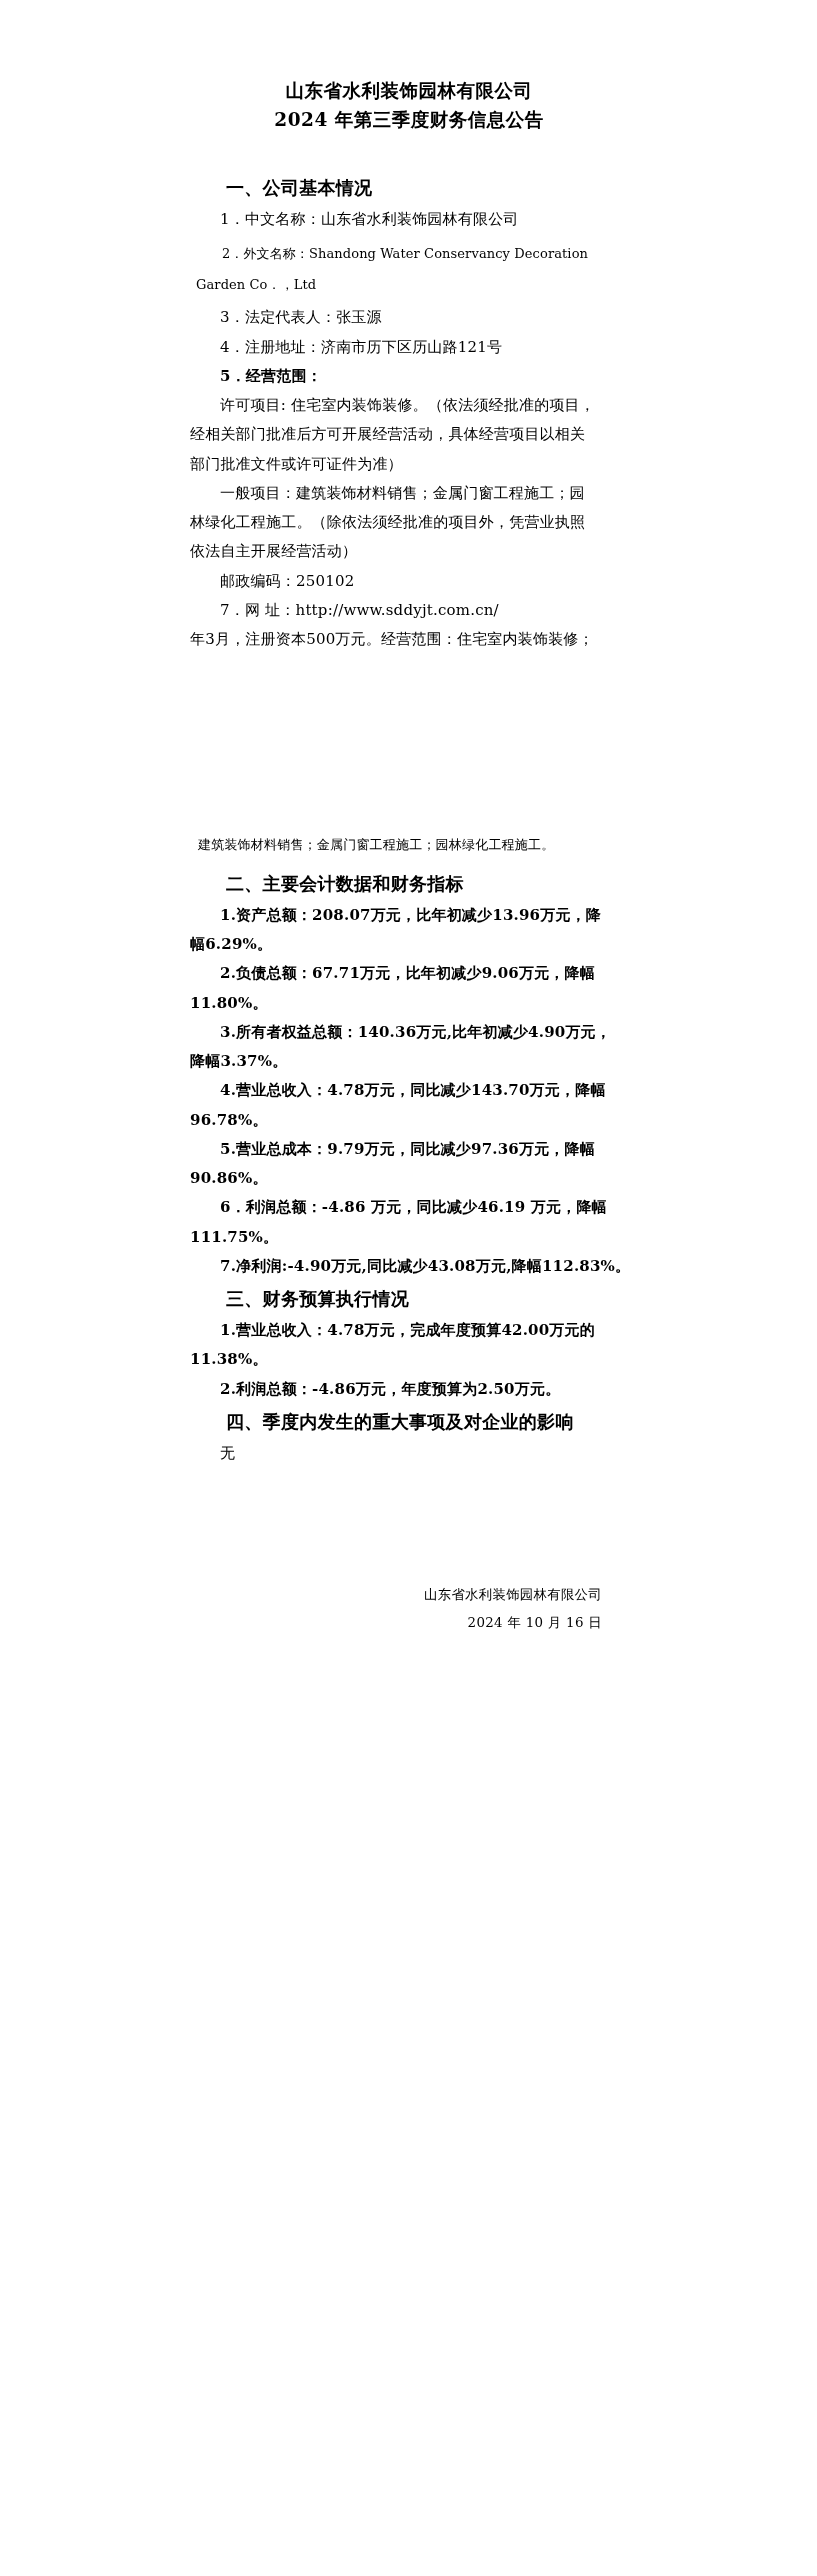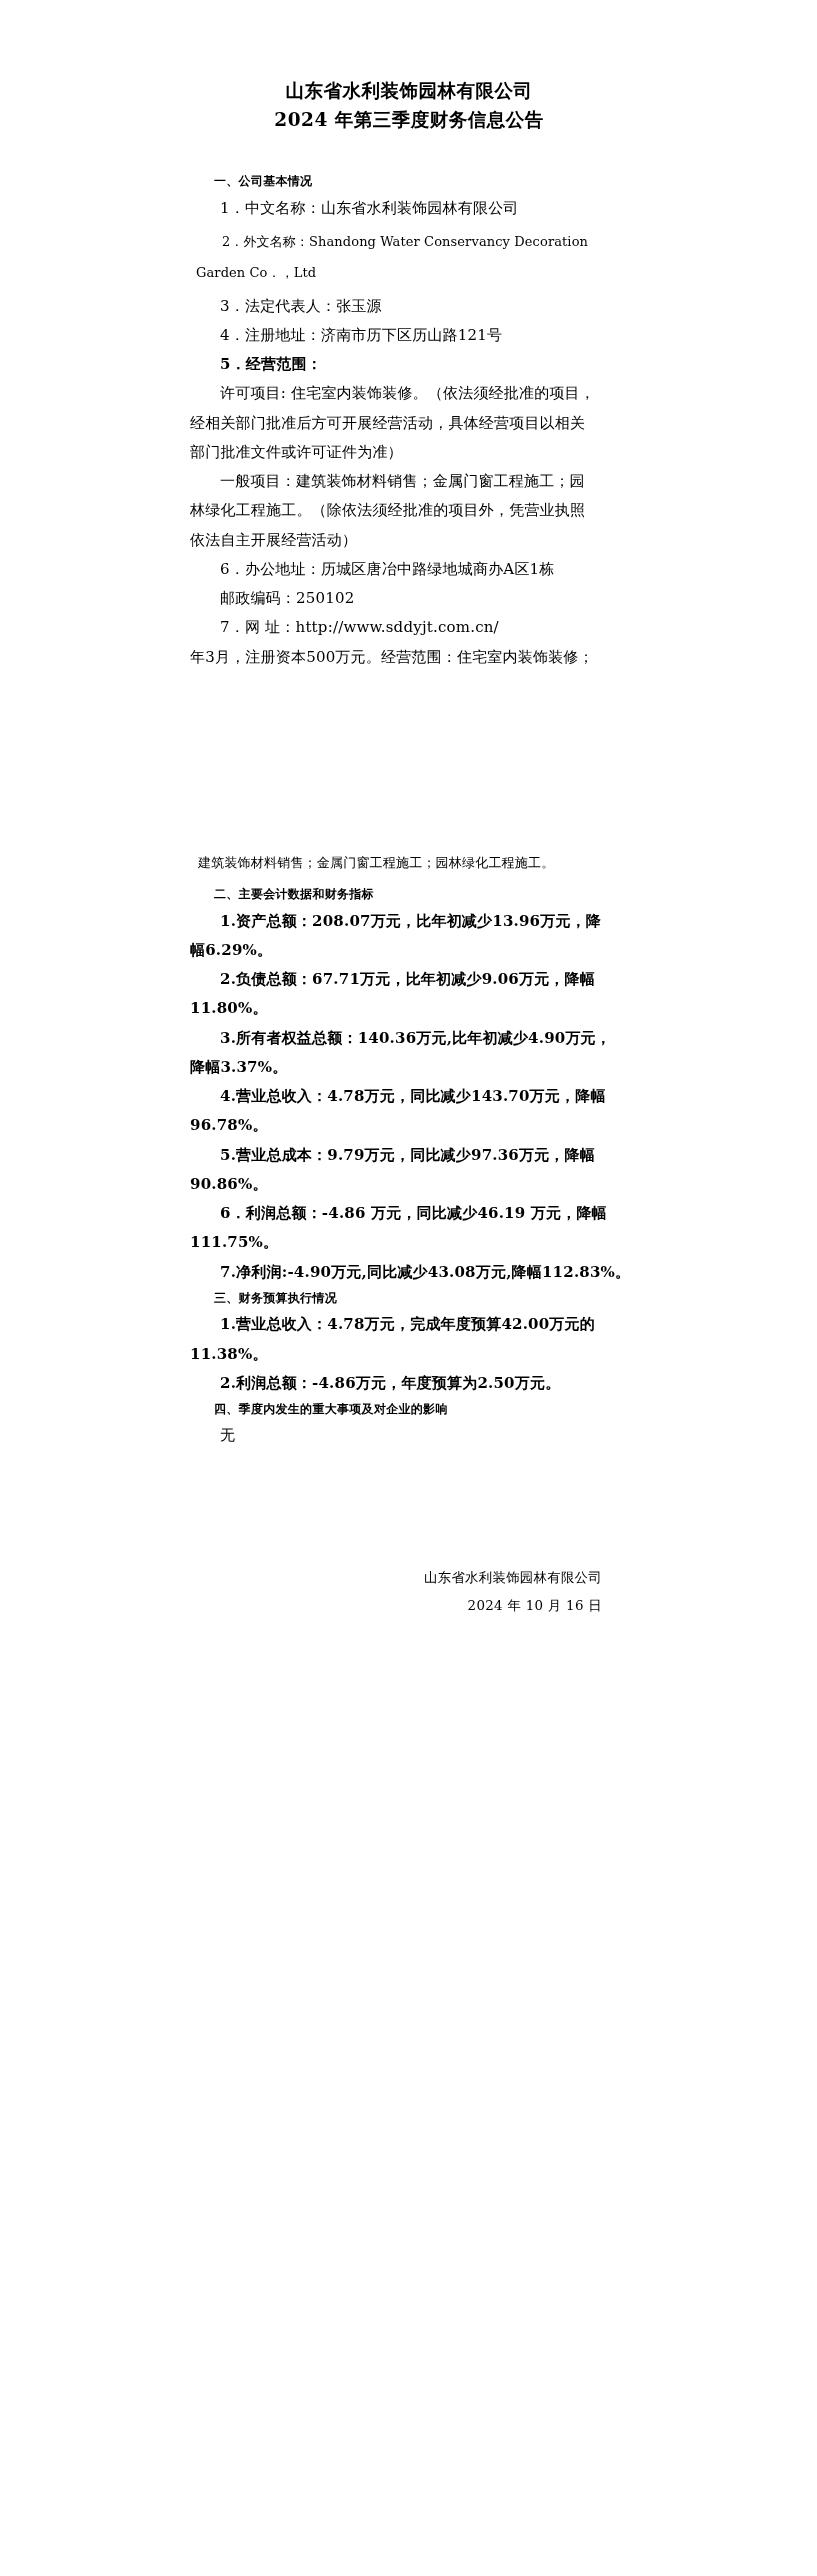--- a/index.html
+++ b/index.html
@@ -36,21 +36,21 @@
     width: 572px;
     margin: 0 auto;
     padding-left: 67px;
     box-sizing: border-box;
   }
   .spacer-top {
     height: 36px;
   }
   .section-heading {
     font-weight: bold;
-    font-size: 12px;
+    font-size: 18px;
     line-height: 1.95;
     text-indent: 2em;
     margin: 0;
     letter-spacing: 0.3px;
   }
   .para {
     font-size: 15px;
     line-height: 1.95;
     margin: 0;
     text-indent: 2em;
@@ -127,21 +127,20 @@
     <p class="para bold">5．经营范围：</p>
 
     <p class="para">许可项目: 住宅室内装饰装修。（依法须经批准的项目，</p>
     <p class="para noindent">经相关部门批准后方可开展经营活动，具体经营项目以相关</p>
     <p class="para noindent">部门批准文件或许可证件为准）</p>
 
     <p class="para">一般项目：建筑装饰材料销售；金属门窗工程施工；园</p>
     <p class="para noindent">林绿化工程施工。（除依法须经批准的项目外，凭营业执照</p>
     <p class="para noindent">依法自主开展经营活动）</p>
 
-    <p class="para">6．办公地址：历城区唐冶中路绿地城商办A区1栋</p>
     <p class="para">邮政编码：250102</p>
 
     <p class="para">
       <span>7．网    址：</span><span>http://www.sddyjt.com.cn/</span>
     </p>
 
     <p class="para noindent">年3月，注册资本500万元。经营范围：住宅室内装饰装修；</p>
 
     <div class="gap-block"></div>
 

